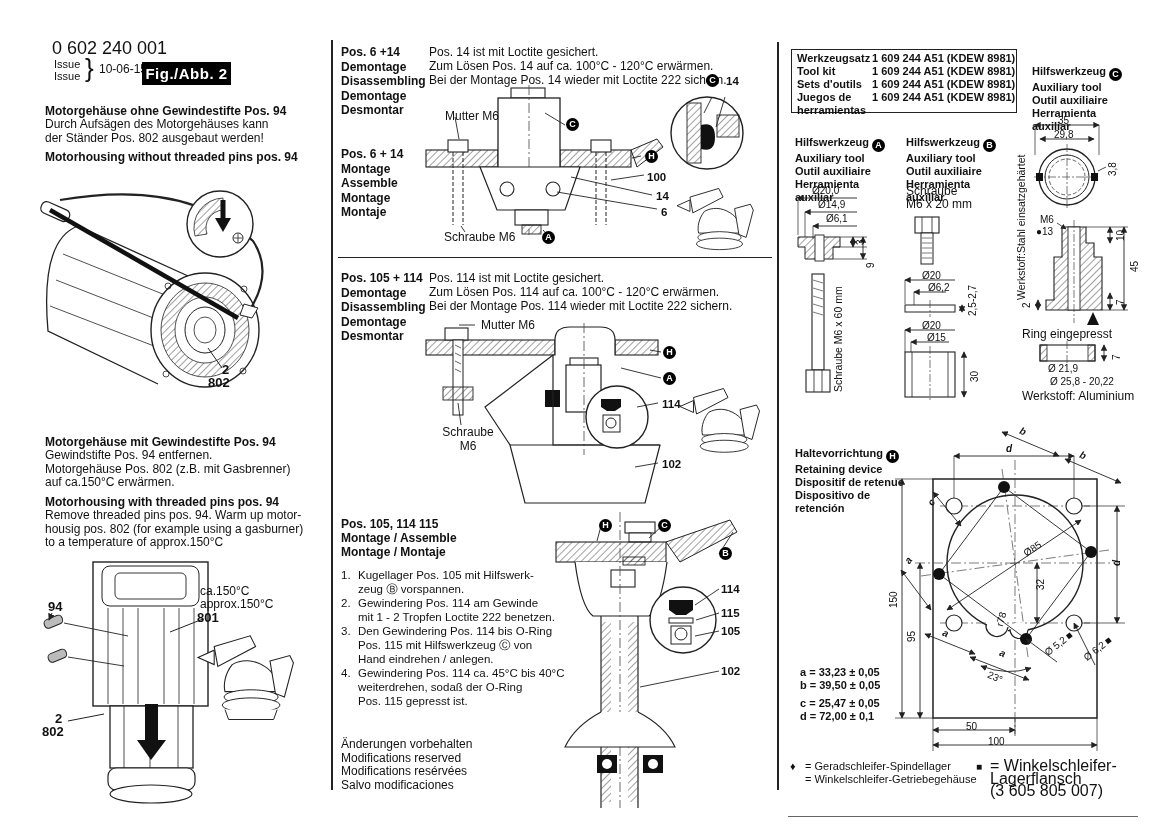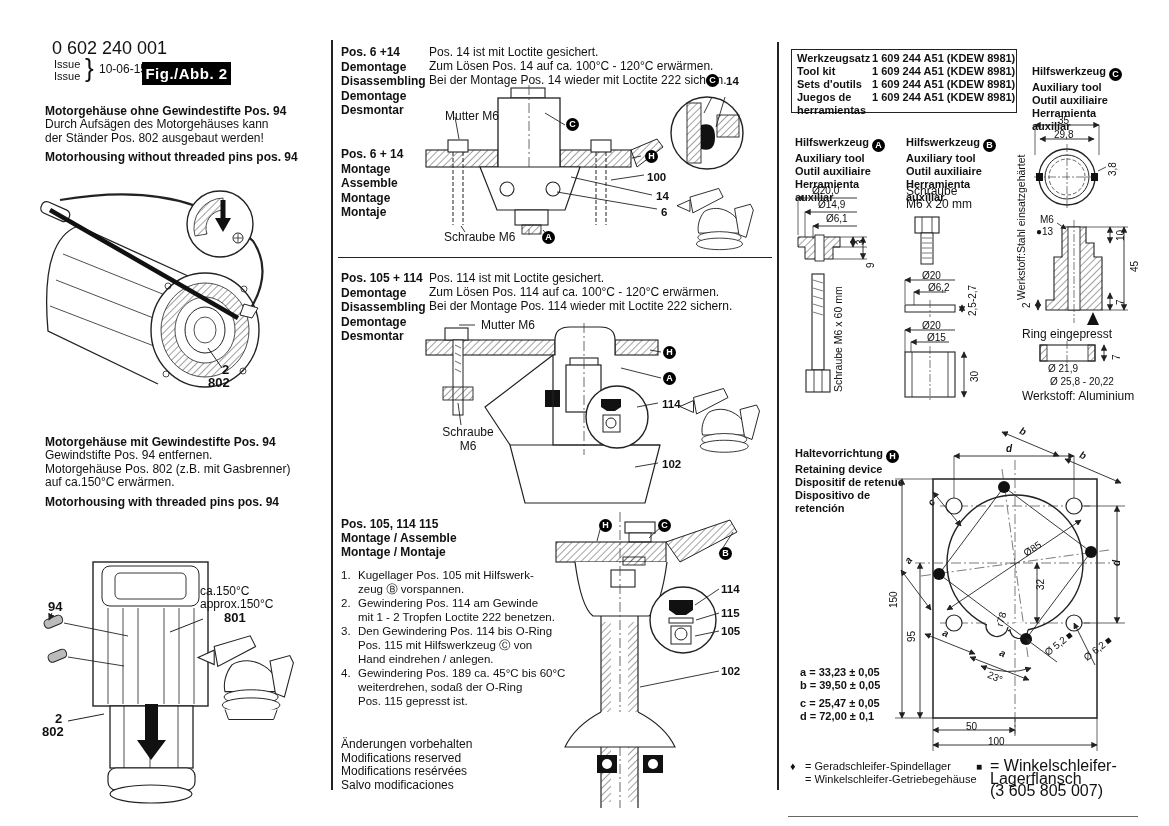--- a/index.html
+++ b/index.html
@@ -94,20 +94,23 @@
   <line x1="170" y1="152" x2="184" y2="172" stroke="#222" stroke-width="1"></line>
 </svg>
 <div class="fl big" style="left:222px;top:364px">2</div>
 <div class="fl big" style="left:208px;top:377px">802</div>
 
 <div class="t b nw" style="left:45px;top:436px">Motorgehäuse mit Gewindestifte Pos. 94</div>
 <div class="t" style="left:45px;top:449px">Gewindstifte Pos. 94 entfernen.
 Motorgehäuse Pos. 802 (z.B. mit Gasbrenner)
 auf ca.150°C erwärmen.</div>
 <div class="t b nw" style="left:45px;top:496px">Motorhousing with threaded pins pos. 94</div>
+<div class="t" style="left:45px;top:509px">Remove threaded pins pos. 94. Warm up motor-
+housig pos. 802 (for example using a gasburner)
+to a temperature of approx.150°C</div>
 
 <svg style="left:38px;top:556px" width="295" height="250" viewBox="0 0 295 250">
   <rect x="55" y="6" width="115" height="144" fill="#fff" stroke="#222" stroke-width="1.4"></rect>
   <rect x="64" y="10" width="97" height="40" rx="8" fill="none" stroke="#222" stroke-width="1"></rect>
   <rect x="77" y="17" width="71" height="26" rx="5" fill="none" stroke="#222" stroke-width="0.9"></rect>
   <line x1="70" y1="52" x2="70" y2="148" stroke="#222" stroke-width="0.8"></line>
   <line x1="85" y1="52" x2="85" y2="148" stroke="#222" stroke-width="0.8"></line>
   <line x1="100" y1="52" x2="100" y2="148" stroke="#222" stroke-width="0.8"></line>
   <line x1="126" y1="52" x2="126" y2="148" stroke="#222" stroke-width="0.8"></line>
   <line x1="141" y1="52" x2="141" y2="148" stroke="#222" stroke-width="0.8"></line>
@@ -142,21 +145,21 @@
     <path d="M 38,34 C 30,44 28,56 30,64 L 88,64 C 90,54 84,42 74,36 C 62,28 48,28 38,34 Z" fill="#fff" stroke="#222" stroke-width="1.2"></path>
     <ellipse cx="59" cy="70" rx="30" ry="8" fill="#fff" stroke="#222" stroke-width="1.1"></ellipse>
     <ellipse cx="59" cy="79" rx="32" ry="8" fill="#fff" stroke="#222" stroke-width="1.1"></ellipse>
     <path d="M 30,84 L 34,95 L 84,95 L 88,84" fill="#fff" stroke="#222" stroke-width="1.1"></path>
     <polygon points="80,30 102,24 106,32 96,70 86,66" fill="#fff" stroke="#222" stroke-width="1.2"></polygon>
   </g>
 </svg>
 <div class="fl big" style="left:48px;top:601px">94</div>
 <div class="t nw" style="left:200px;top:585px">ca.150°C</div>
 <div class="t nw" style="left:200px;top:598px">approx.150°C</div>
-<div class="fl big" style="left:224px;top:612px">801</div>
+<div class="fl big" style="left:197px;top:612px">801</div>
 <div class="fl big" style="left:55px;top:713px">2</div>
 <div class="fl big" style="left:42px;top:726px">802</div>
 
 <div class="t b" style="left:341px;top:45px;line-height:14.5px">Pos. 6 +14
 Demontage
 Disassembling
 Demontage
 Desmontar</div>
 <div class="t" style="left:429px;top:45px;line-height:14px">Pos. 14 ist mit Loctite gesichert.
 Zum Lösen Pos. 14 auf ca. 100°C - 120°C erwärmen.
@@ -306,21 +309,21 @@
 mit 1 - 2 Tropfen Loctite 222 benetzen.</div>
 </div>
 <div class="step" style="left:341px;top:624px">
   <div class="num">3.</div>
   <div class="txt">Den Gewindering Pos. 114 bis O-Ring
 Pos. 115 mit Hilfswerkzeug Ⓒ von
 Hand eindrehen / anlegen.</div>
 </div>
 <div class="step" style="left:341px;top:666px">
   <div class="num">4.</div>
-  <div class="txt">Gewindering Pos. 189 ca. 45°C bis 60°C
+  <div class="txt">Gewindering Pos. 114 ca. 45°C bis 40°C
 weiterdrehen, sodaß der O-Ring
 Pos. 115 gepresst ist.</div>
 </div>
 
 <svg style="left:545px;top:512px" width="230" height="296" viewBox="0 0 230 296">
 
   <rect x="80" y="10" width="30" height="11" fill="#fff" stroke="#222" stroke-width="1.1"></rect>
   <rect x="84" y="21" width="22" height="9" fill="#fff" stroke="#222" stroke-width="1"></rect>
 
   <rect x="11" y="30" width="110" height="20" fill="url(#h1)" stroke="#222" stroke-width="1.1"></rect>

